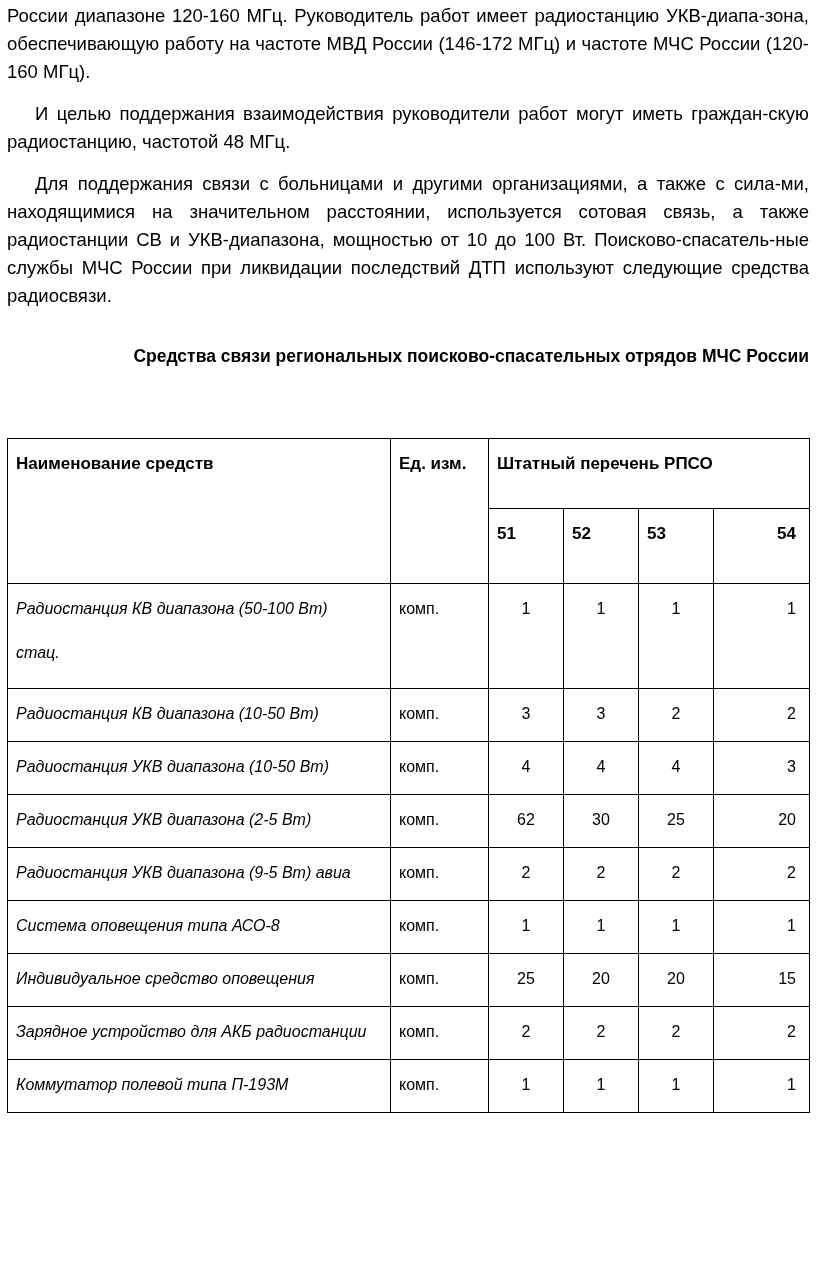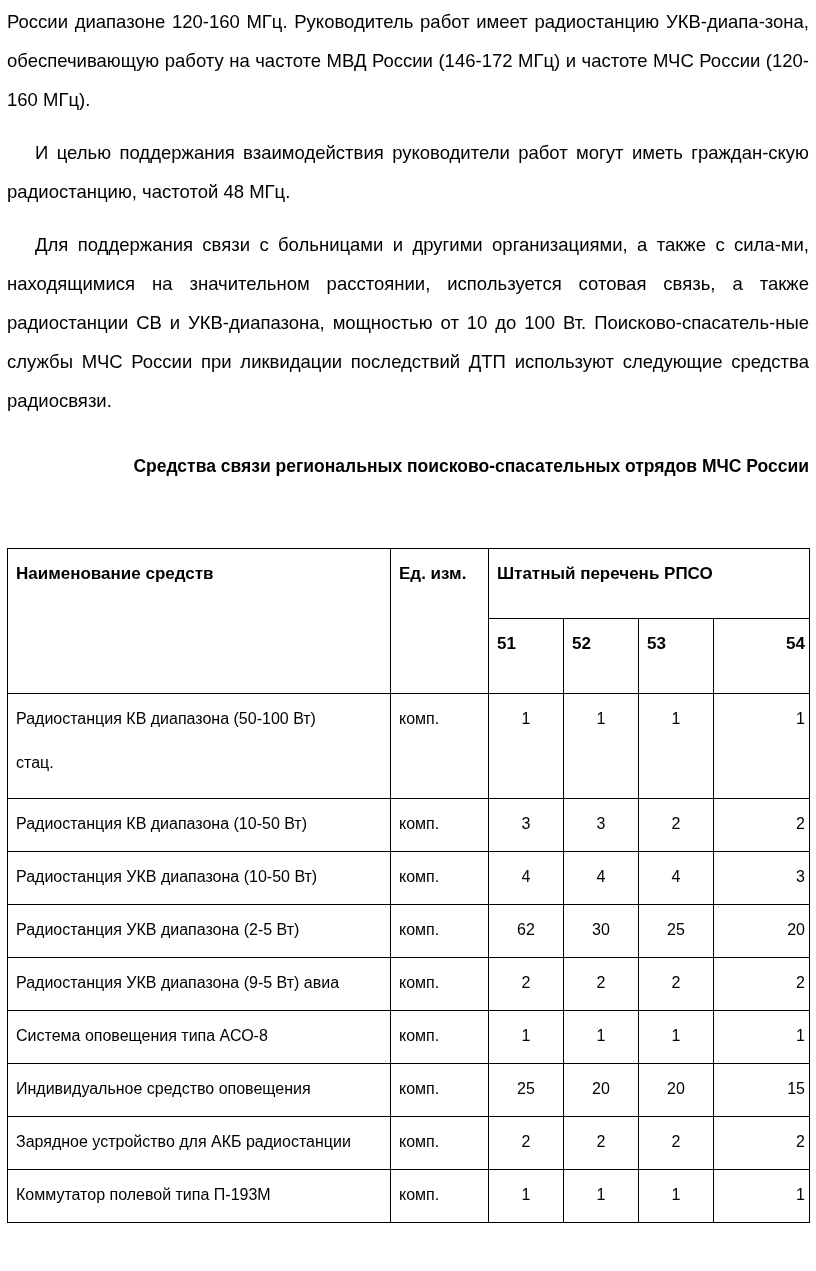--- a/index.html
+++ b/index.html
@@ -12,21 +12,21 @@
     min-height: 1271px;
     box-sizing: border-box;
     padding: 2px 7px 0 7px;
     background: #ffffff;
     color: #000000;
     font-family: "Liberation Sans", "DejaVu Sans", sans-serif;
     overflow: hidden;
   }
   .para {
     font-size: 18.5px;
-    line-height: 39px;
+    line-height: 28px;
     text-align: justify;
     margin: 0 0 14px 0;
   }
   .para.indented {
     text-indent: 28px;
   }
   .table-title {
     font-size: 17.5px;
     font-weight: bold;
     line-height: 24px;
@@ -51,22 +51,22 @@
     font-weight: bold;
     font-size: 17px;
     text-align: left;
   }
   .tbl td {
     font-weight: normal;
     font-size: 16px;
     text-align: left;
   }
   .tbl td.c-num { text-align: center; }
-  .tbl th.c-last, .tbl td.c-last { text-align: right; padding-right: 4px; }
-  .tbl td.cell-name { white-space: pre-line; }
+  .tbl th.c-last, .tbl td.c-last { text-align: right; padding-right: 13px; }
+  .tbl td.cell-name { white-space: pre-line; font-style: italic; }
   tr.hdr1 { height: 70px; }
   tr.hdr2 { height: 75px; }
   .tbl tbody tr { height: 53px; }
   .tbl tbody tr.tall { height: 105px; }
 </style>
 </head>
 <body>
 
 <div class="page">
 

